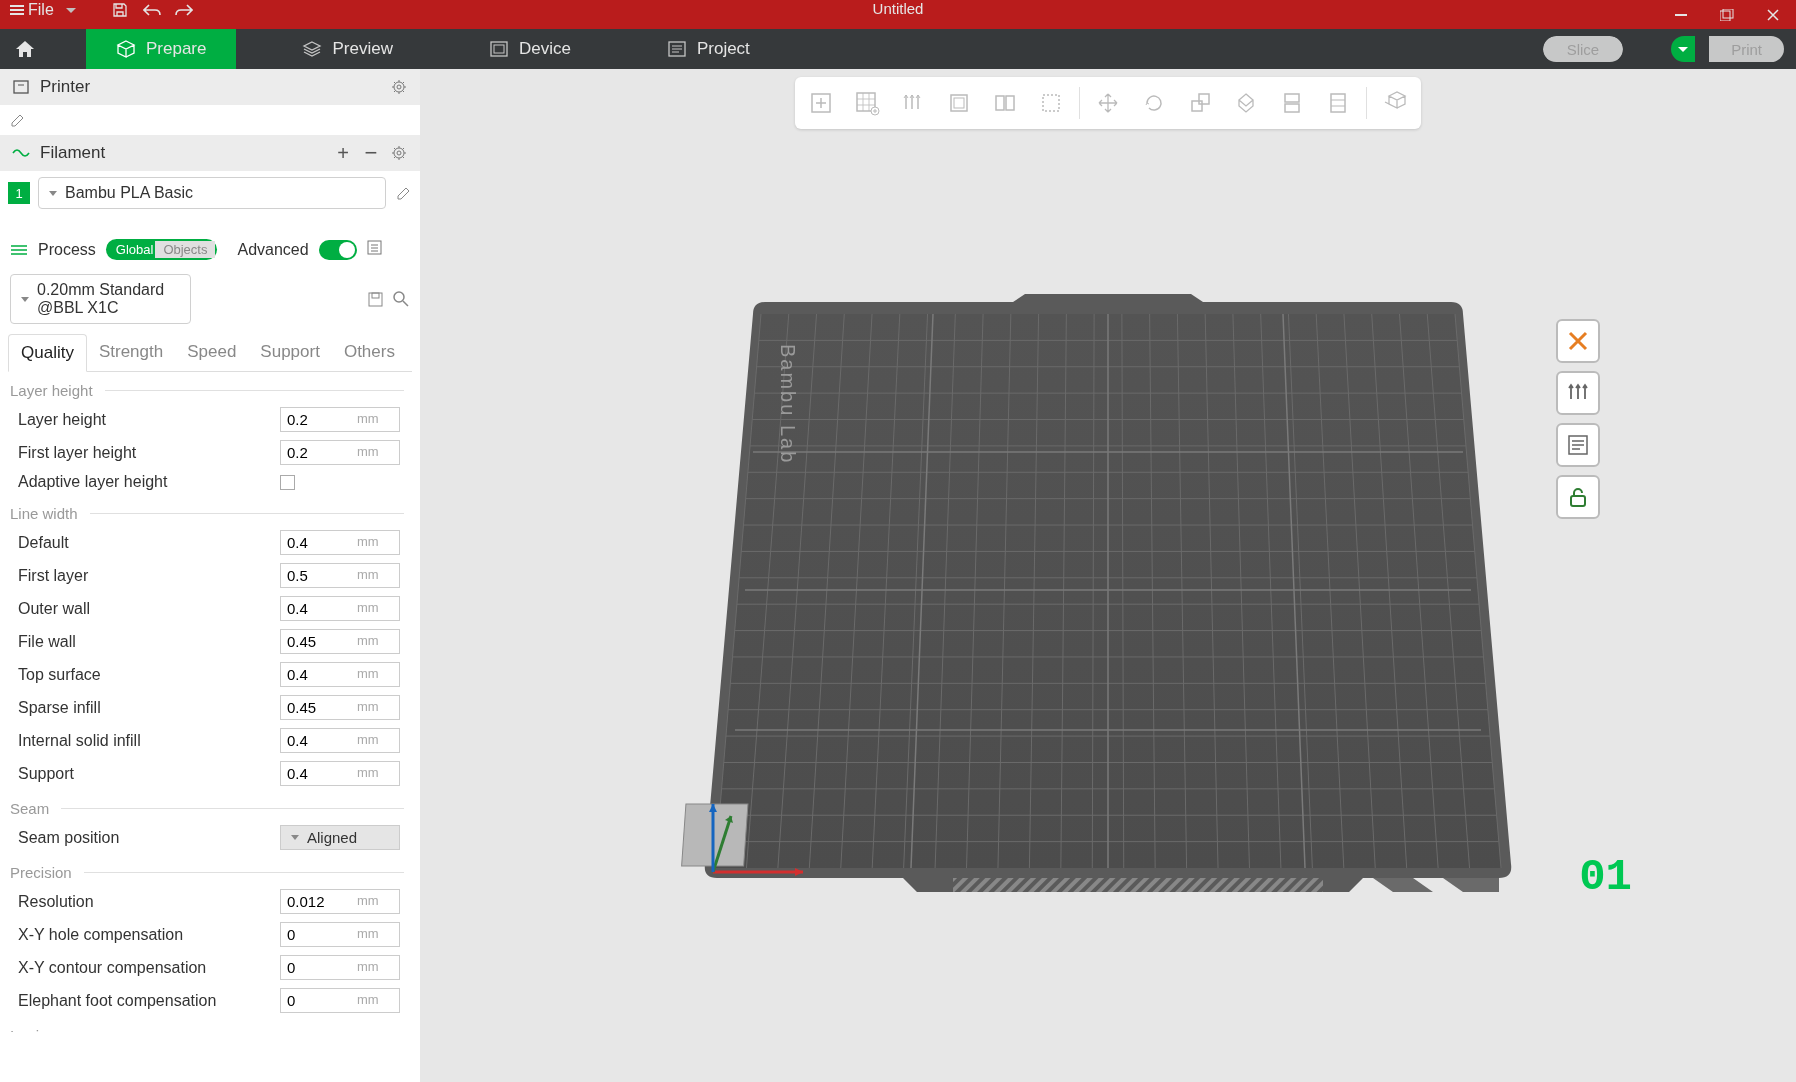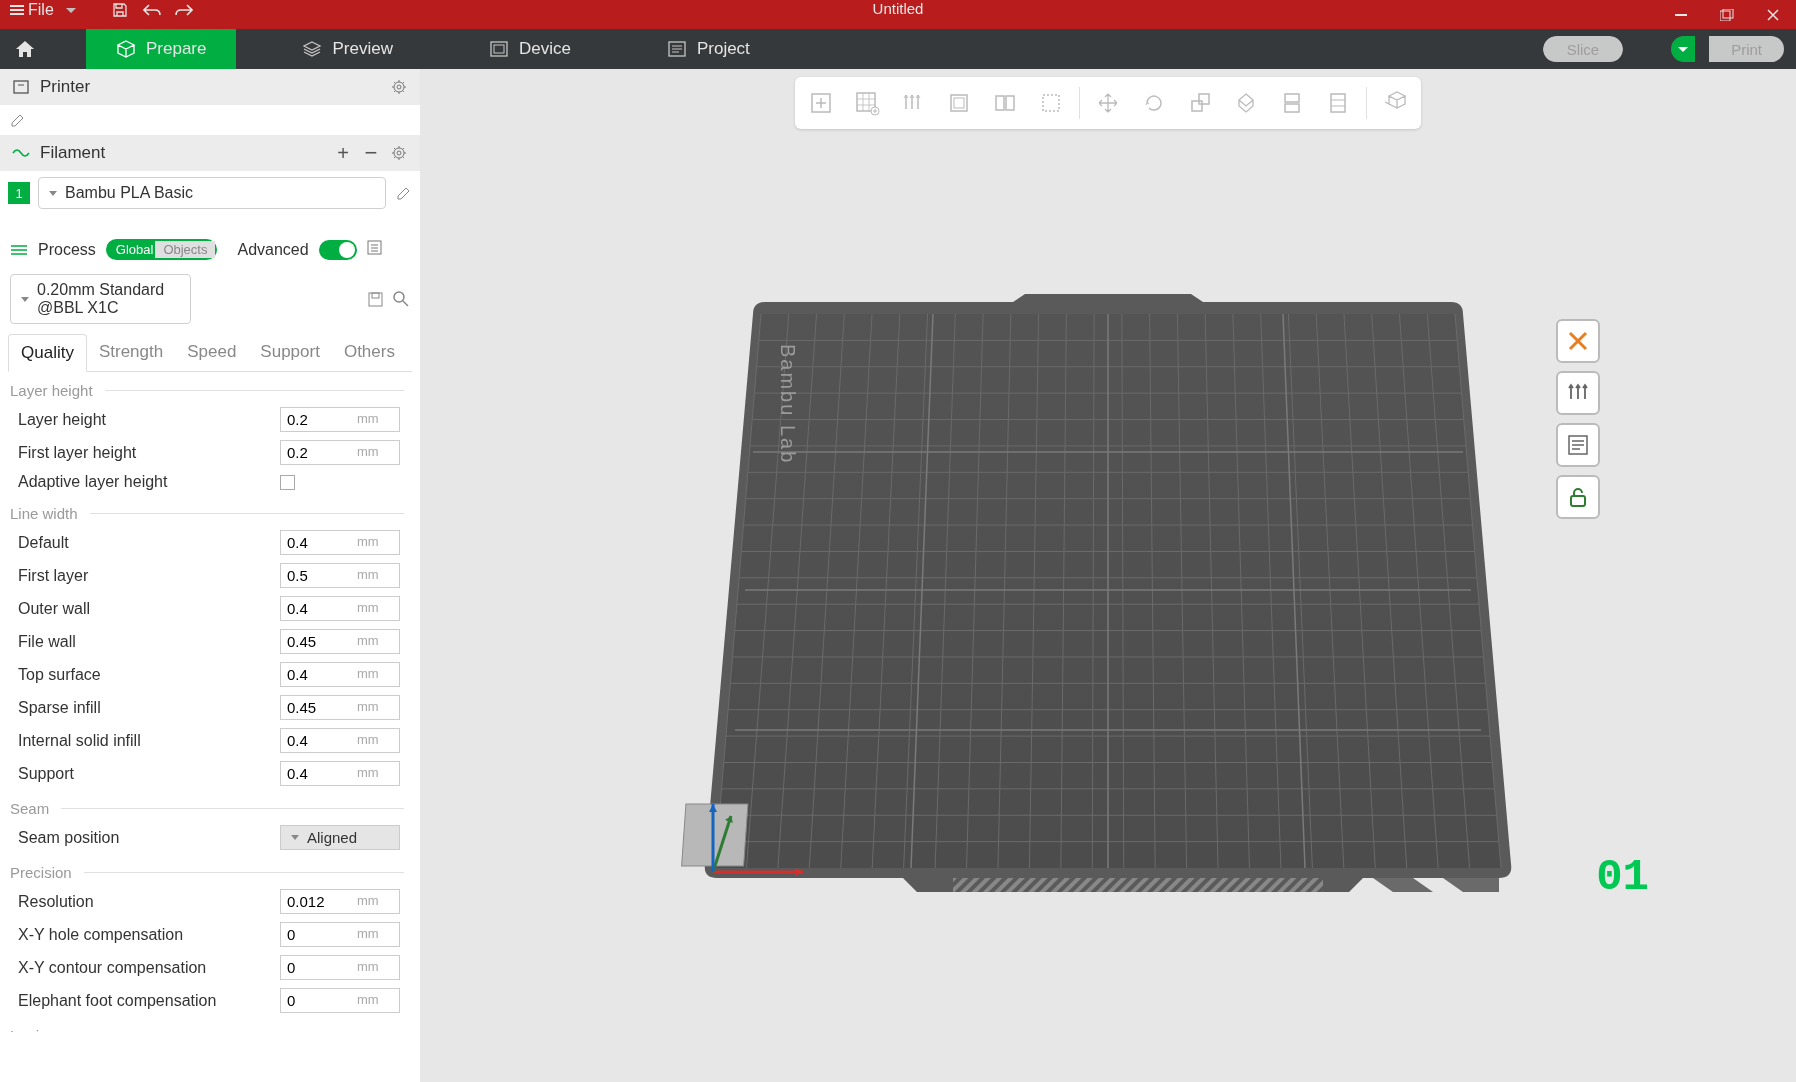--- a/index.html
+++ b/index.html
@@ -68,21 +68,21 @@
 .sel-input .sb-chev { width: 0; height: 0; border-left: 4px solid transparent; border-right: 4px solid transparent; border-top: 5px solid #888; margin-right: 2px; }
 
 
 .viewport { flex: 1; background: #e7e7e7; position: relative; }
 .vp-toolbar { position: absolute; top: 8px; left: 50%; transform: translateX(-50%); background: #fff; border-radius: 6px; box-shadow: 0 1px 3px rgba(0,0,0,0.15); display: flex; padding: 4px; gap: 2px; }
 .vp-btn { width: 44px; height: 44px; display: flex; align-items: center; justify-content: center; border-radius: 4px; cursor: pointer; }
 .vp-btn svg { opacity: 0.5; }
 .vp-div { width: 1px; background: #e0e0e0; margin: 6px 4px; }
 .right-panel { position: absolute; right: 196px; top: 250px; display: flex; flex-direction: column; gap: 8px; }
 .right-btn { width: 44px; height: 44px; background: #fff; border: 2px solid #bbb; border-radius: 6px; display: flex; align-items: center; justify-content: center; cursor: pointer; }
-.plate-label { position: absolute; right: 147px; bottom: 180px; font-size: 44px; font-weight: bold; color: #00c853; font-family: 'Courier New', monospace; }
+.plate-label { position: absolute; right: 164px; bottom: 180px; font-size: 44px; font-weight: bold; color: #00c853; font-family: 'Courier New', monospace; }
 
 .bed-container { position: absolute; left: 50%; top: 54%; transform: translate(-50%, -50%); }
 </style>
 </head>
 <body>
 
 <div class="titlebar">
   <div class="left">
     <div class="menu-btn">
       <span class="hamburger">

